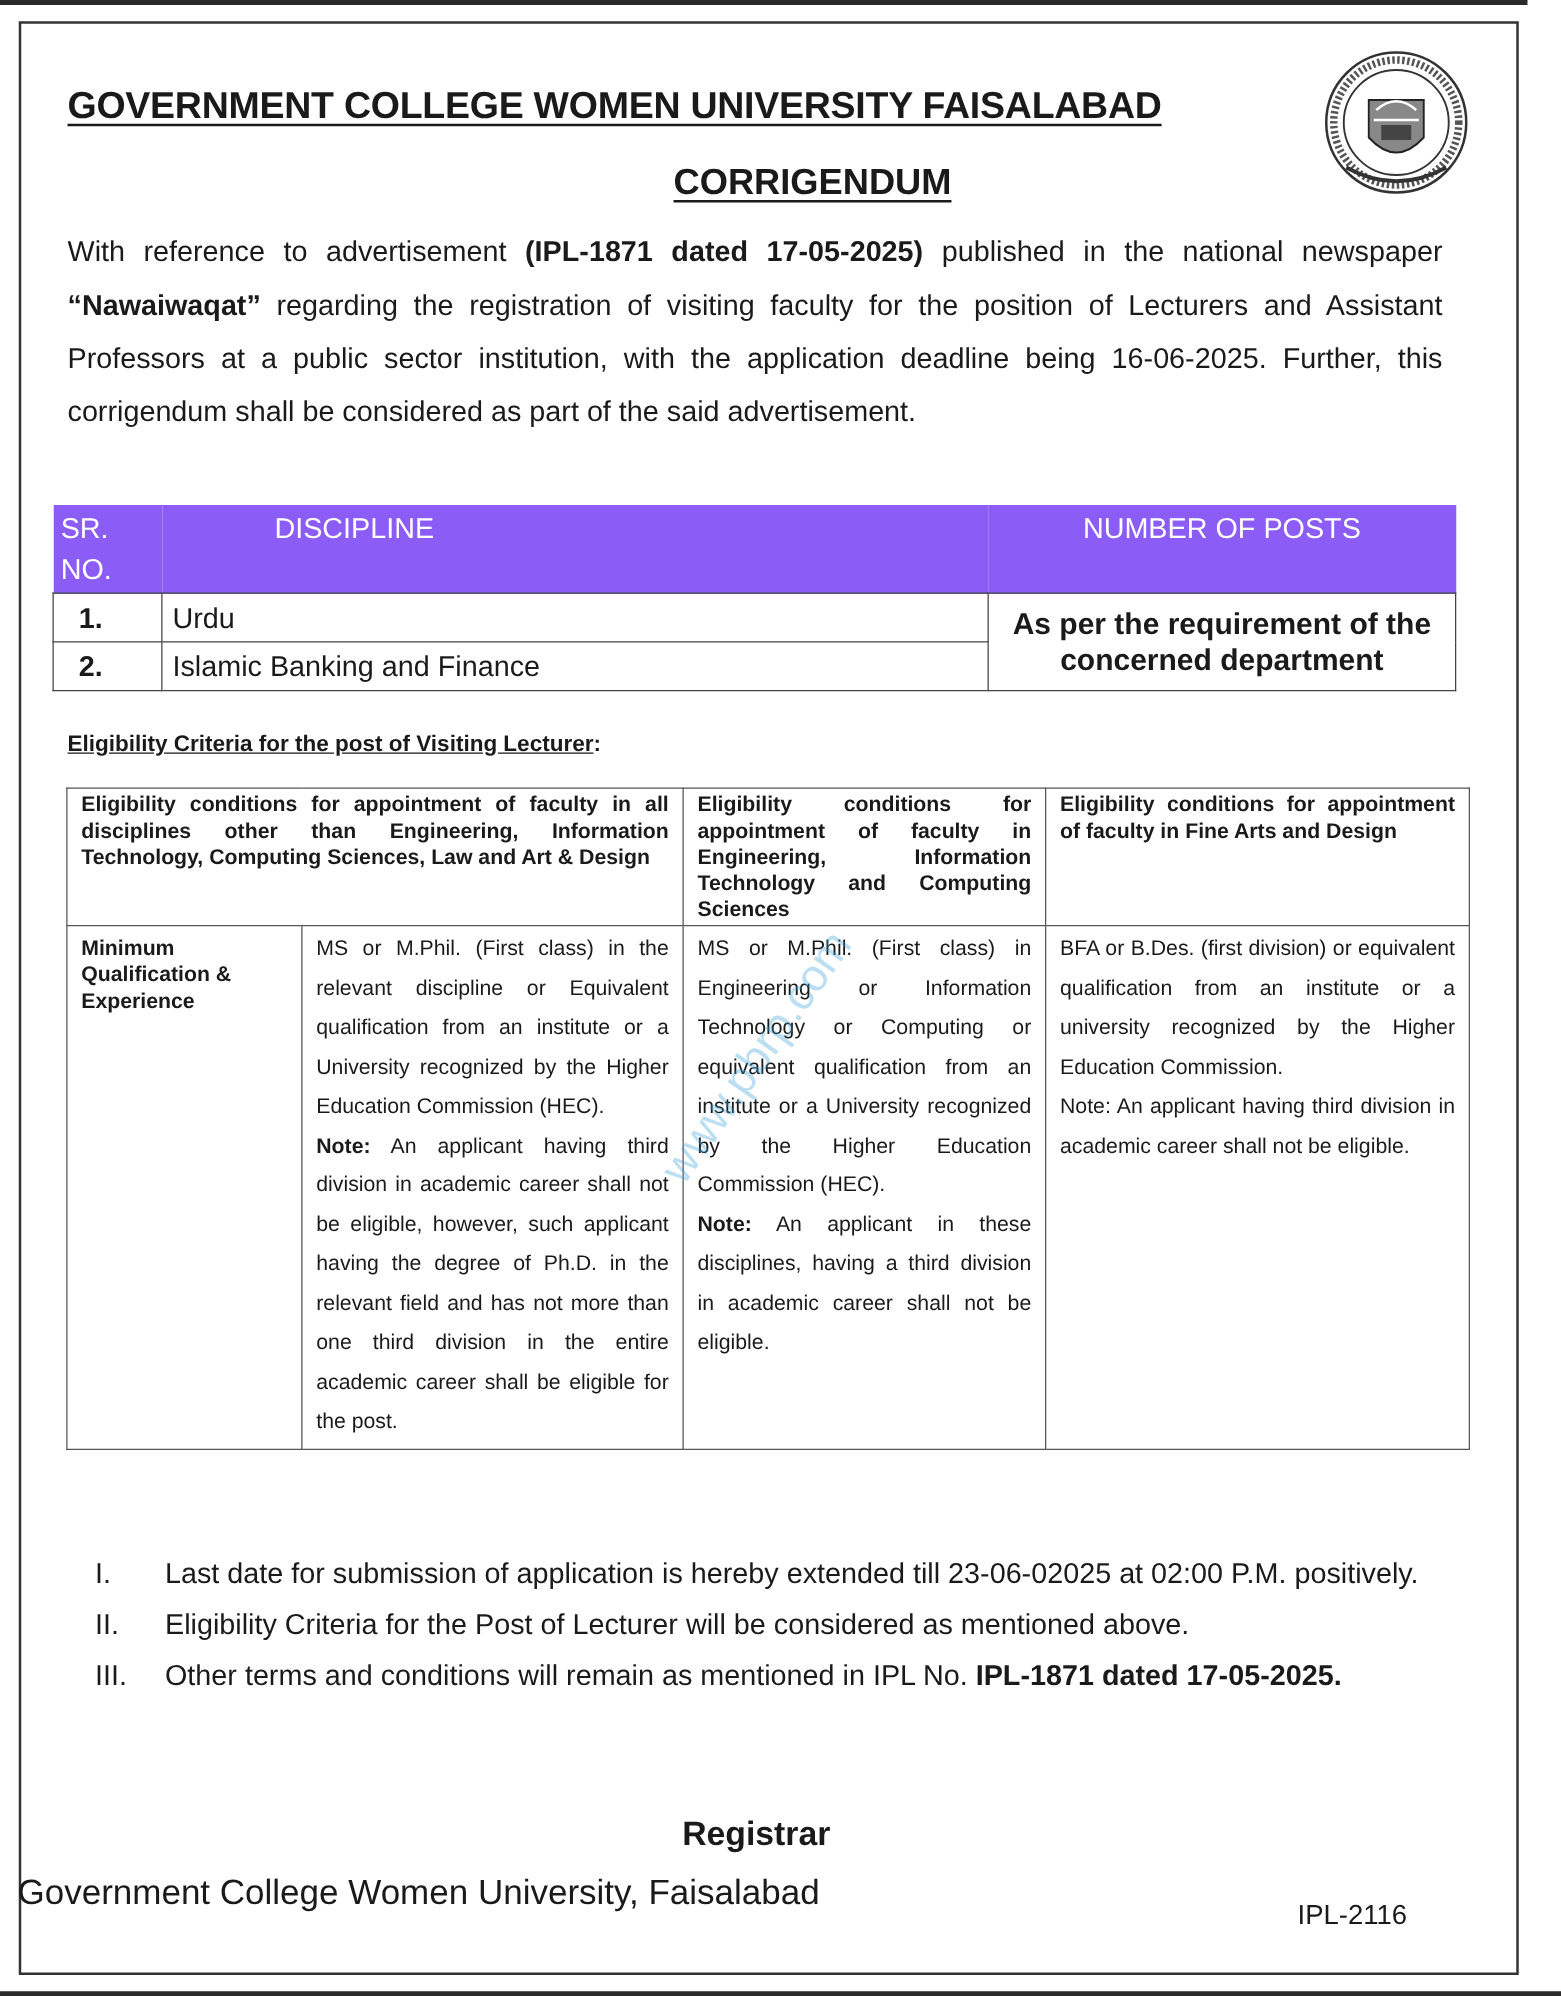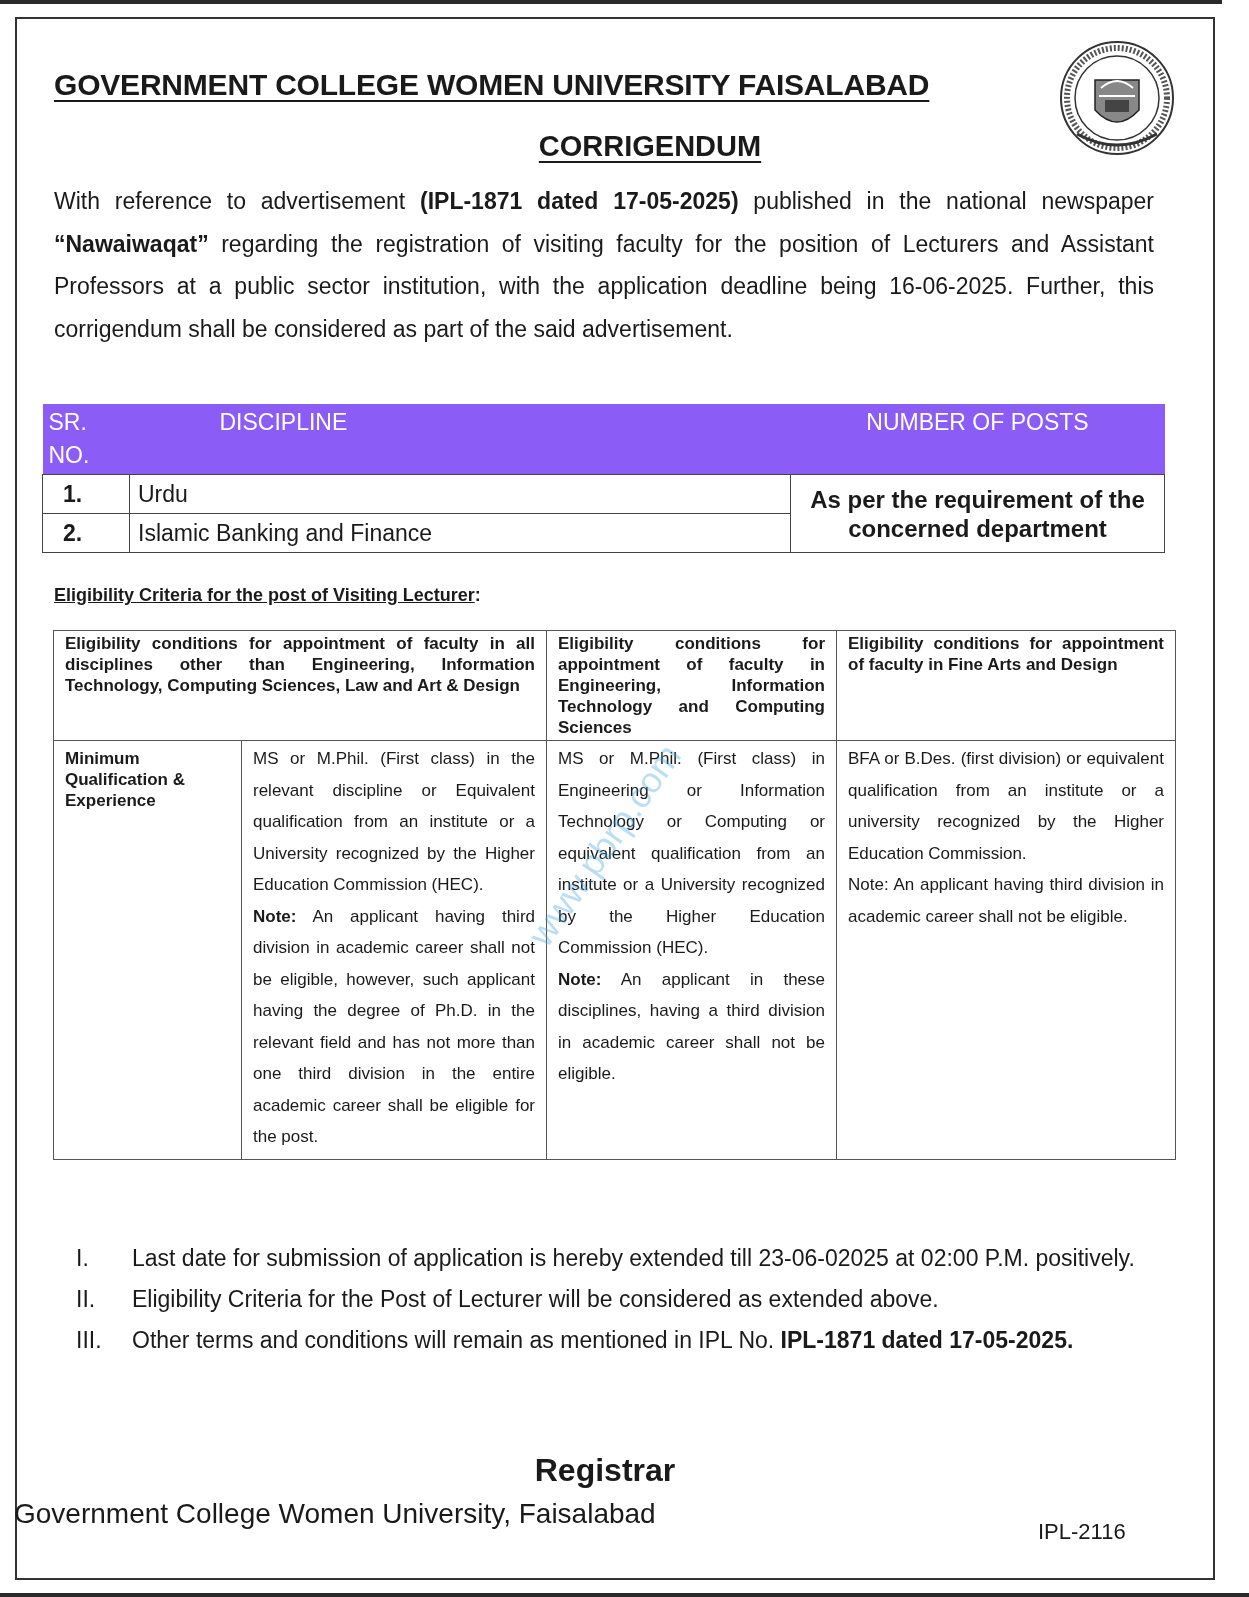--- a/index.html
+++ b/index.html
@@ -20,21 +20,21 @@
   .elig-heading { position:absolute; left:54px; top:585px; font-size:18px; font-weight:bold; text-decoration:underline; }
   .elig { position:absolute; left:53px; top:630px; width:1123px; font-size:17px; border:1.5px solid #444; }
   .elig td { border:1px solid #555; vertical-align:top; padding:2px 11px; }
   .elig .hd { font-weight:bold; line-height:21px; text-align:justify; height:104px; box-sizing:border-box; }
   .elig .body { line-height:31.5px; text-align:justify; padding-top:2px; padding-bottom:6px; }
   .elig .lbl { font-weight:bold; line-height:21px; padding-top:7px; }
   .points { position:absolute; left:54px; top:1238px; width:1100px; font-size:23px; line-height:41px; }
   .point { display:flex; }
   .point .num { width:78px; flex:none; padding-left:22px; box-sizing:border-box; }
   .point .txt { flex:1; text-align:justify; }
-  .registrar { position:absolute; left:0; width:1210px; top:1452px; text-align:center; font-size:32px; font-weight:bold; }
+  .registrar { position:absolute; left:0; width:1210px; top:1452px; text-align:center; font-size:27px; font-weight:bold; }
   .univ { position:absolute; left:0; width:1210px; top:1498px; text-align:left; font-size:28px;padding-left:14px; }
   .ipl { position:absolute; left:1038px; top:1519px; font-size:22px; }
   .wm { position:absolute; left:520px; top:620px; color:rgba(60,160,220,0.35); font-size:36px; transform:rotate(-55deg); transform-origin:left top; white-space:nowrap; pointer-events:none; top:930px; }
 </style>
 </head>
 <body>
 
 <div class="topbar"></div>
 <div class="frame"></div>
 
@@ -94,21 +94,21 @@
 
 <div class="wm">www.pbrp.com</div>
 
 <div class="points">
   <div class="point">
     <span class="num">I.</span>
     <span class="txt">Last date for submission of application is hereby extended till 23-06-02025 at 02:00 P.M. positively.</span>
   </div>
   <div class="point">
     <span class="num">II.</span>
-    <span class="txt">Eligibility Criteria for the Post of Lecturer will be considered as extended above.</span>
+    <span class="txt">Eligibility Criteria for the Post of Lecturer will be considered as mentioned above.</span>
   </div>
   <div class="point">
     <span class="num">III.</span>
     <span class="txt"><span>Other terms and conditions will remain as mentioned in IPL No. </span><b>IPL-1871 dated 17-05-2025.</b></span>
   </div>
 </div>
 
 <div class="registrar">Registrar</div>
 <div class="univ">Government College Women University, Faisalabad</div>
 <div class="ipl">IPL-2116</div>

